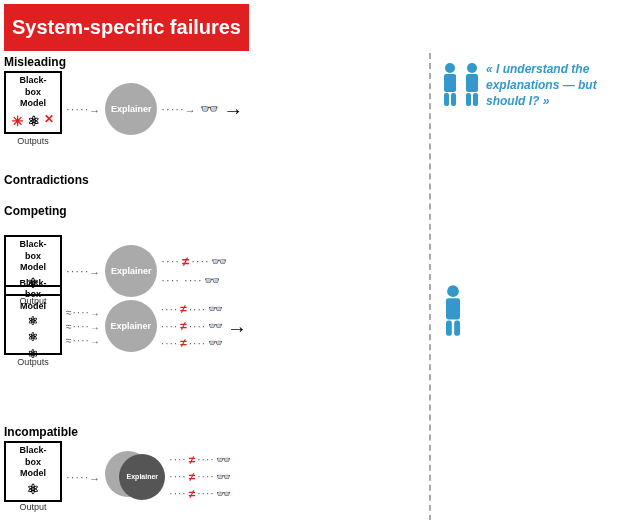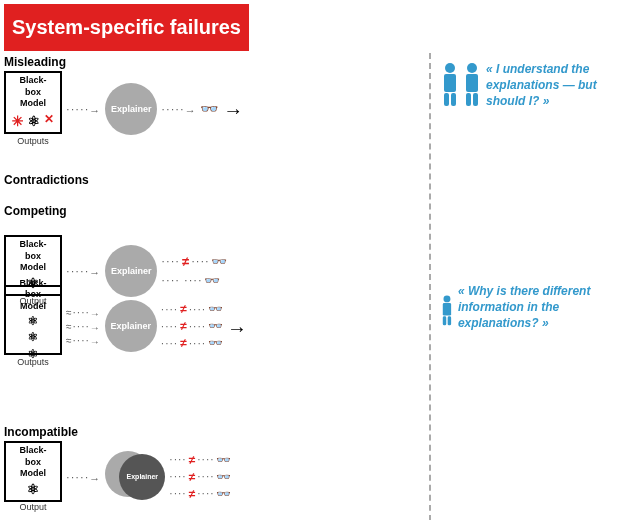--- a/index.html
+++ b/index.html
@@ -221,21 +221,20 @@
         <span style="font-size:20px; font-weight:bold; color:#000;">→</span>
       </div>
 
       <div style="position:absolute; top:0px; left:440px; display:flex; align-items:flex-start; gap:4px; width:195px;">
         <svg width="26" height="54" viewBox="0 0 20 46">
           <circle cx="10" cy="7" r="5" fill="#3399cc"></circle>
           <rect x="4" y="13" width="12" height="18" rx="2" fill="#3399cc"></rect>
           <rect x="4" y="32" width="5" height="13" rx="2" fill="#3399cc"></rect>
           <rect x="11" y="32" width="5" height="13" rx="2" fill="#3399cc"></rect>
         </svg>
-        <div class="quote-bubble">« Why is there different information in the explanations? »</div>
       </div>
     </div>
 
     <div style="position:absolute; top:370px; left:0; width:600px;">
       <div class="section-label">Incompatible</div>
       <div style="display:flex; align-items:center; margin:2px 4px; gap:4px;">
         <div style="display:flex; flex-direction:column; align-items:center;">
           <div style="width:58px; min-height:52px; border:2px solid #000; display:flex; flex-direction:column; align-items:center; justify-content:center; font-size:9px; font-weight:bold; text-align:center; line-height:1.3; padding:2px;">
             <span style="font-size:9px; font-weight:bold;">Black-<br>box<br>Model</span>
             <span style="font-size:14px;">⚛</span>

